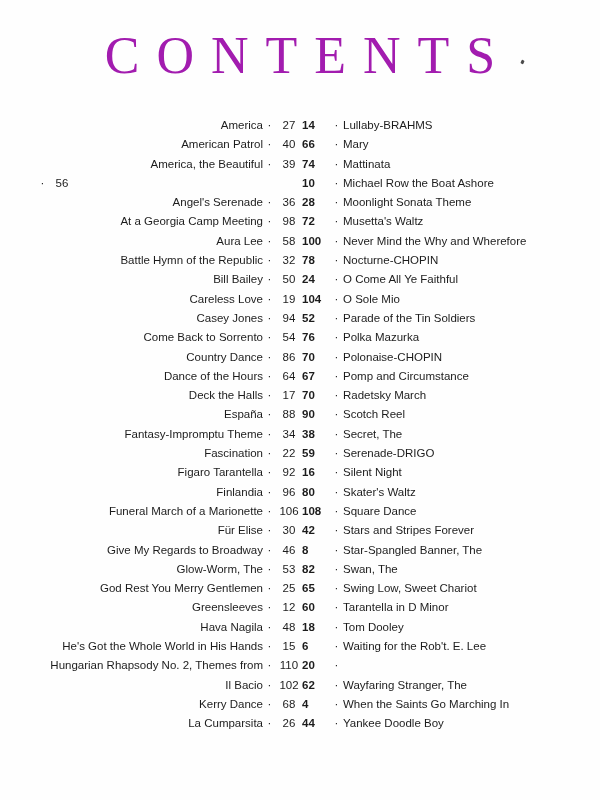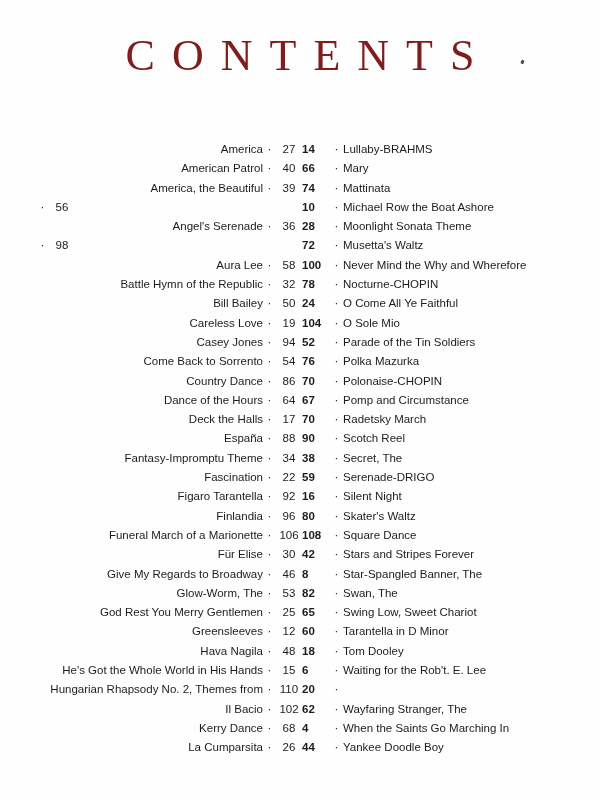--- a/index.html
+++ b/index.html
@@ -21,45 +21,44 @@
     top: 34px;
     left: 0;
     right: 0;
     text-align: center;
   }
   .page-title {
     margin: 0;
     padding-left: 17px; 
     font-family: "Liberation Serif", "DejaVu Serif", serif;
     font-weight: normal;
-    font-size: 44px;
+    font-size: 52px;
     line-height: 44px;
     letter-spacing: 17px;
-    color: #7f1d1d;
+    color: #a21caf;
   }
   .ink-speck {
     position: absolute;
     top: 60px;
     left: 521px;
     width: 3px;
     height: 4px;
     background: #4a4a4a;
     border-radius: 1px;
     transform: rotate(24deg);
   }
   .columns {
     position: absolute;
     top: 116px;
     left: 36px;
     right: 0;
     display: flex;
   }
   .col {
     display: block;
-    margin-top: 24px;
   }
   .col.left  { width: 266px; }
   .col.right { flex: 1; }
   .row {
     display: flex;
     align-items: baseline;
     height: 19.3px;
     line-height: 19.3px;
     font-size: 11.5px;
     white-space: nowrap;
@@ -119,20 +118,21 @@
     <span class="n">56</span>
   </div>
 
   <div class="row left-row">
     <span class="t">Angel's Serenade</span>
     <span class="sep">·</span>
     <span class="n">36</span>
   </div>
 
   <div class="row left-row">
+    <span class="t">At a Georgia Camp Meeting</span>
     <span class="sep">·</span>
     <span class="n">98</span>
   </div>
 
   <div class="row left-row">
     <span class="t">Aura Lee</span>
     <span class="sep">·</span>
     <span class="n">58</span>
   </div>
 

